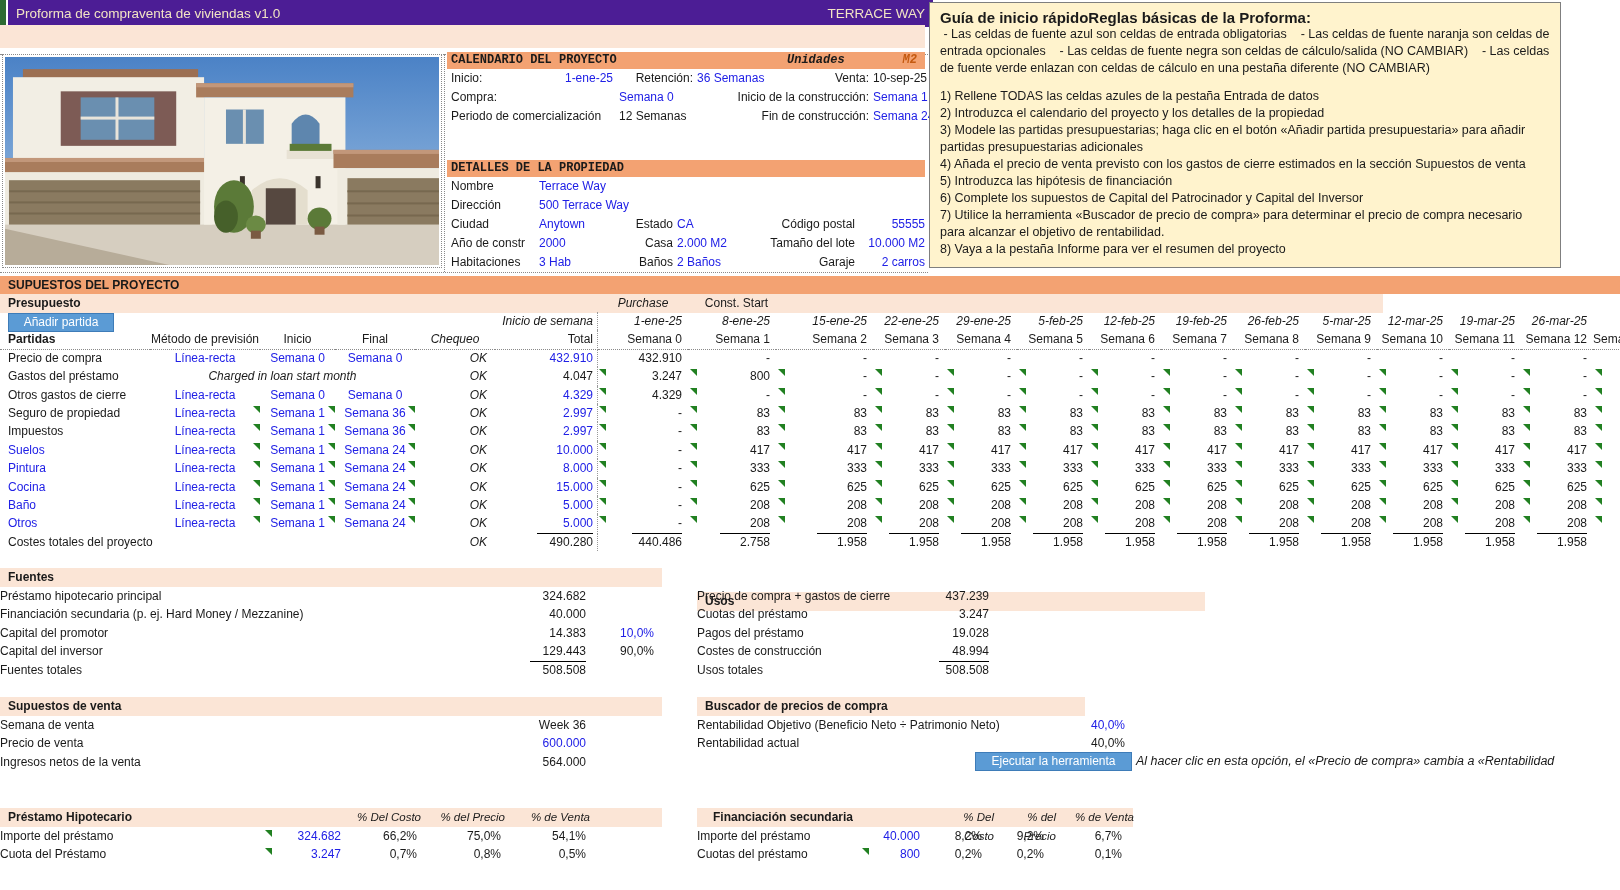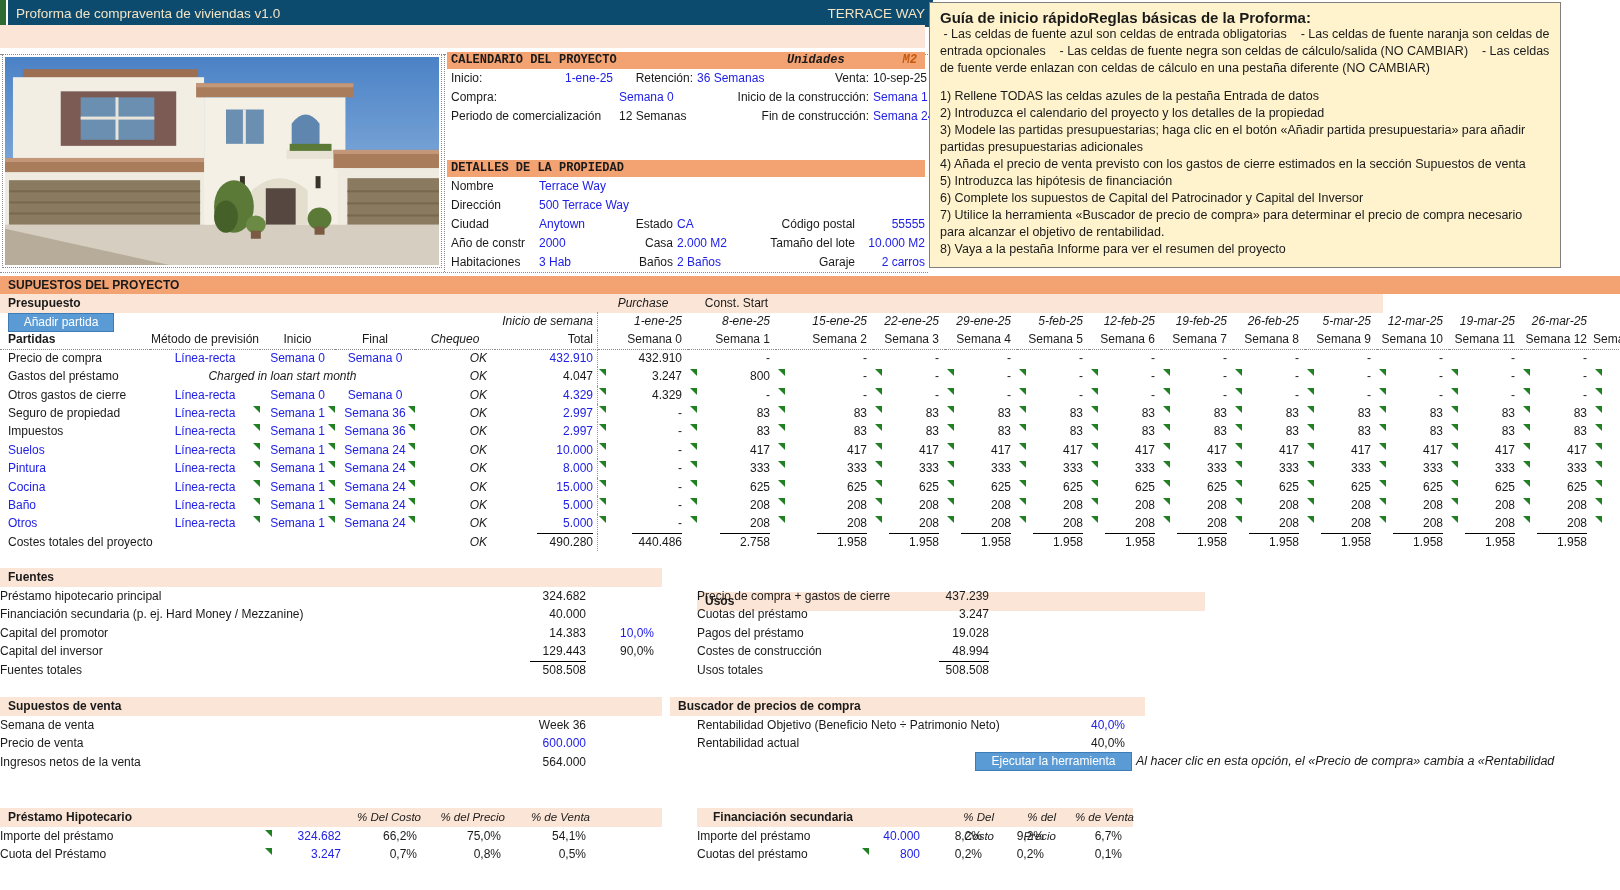--- a/index.html
+++ b/index.html
@@ -3,21 +3,21 @@
 <meta charset="utf-8">
 <style>
   html,body{margin:0;padding:0;background:#fff;}
   .sheet{position:relative;width:1620px;height:890px;overflow:hidden;background:#fff;
          font-family:"Liberation Sans",sans-serif;font-size:12px;color:#1a1a1a;}
   .abs{position:absolute;}
   .b{font-weight:bold;} .i{font-style:italic;} .r{text-align:right;} .c{text-align:center;}
   .blue{color:#2020E6;} .org{color:#C55A11;}
   
   .corner-mark{position:absolute;left:0;top:0;width:6px;height:25px;background:#2E6B33;}
-  .topbar{position:absolute;left:8px;top:0;width:909px;height:27px;background:#0c4a6e;color:#F2E4C4;
+  .topbar{position:absolute;left:8px;top:0;width:909px;height:27px;background:#4c1d95;color:#F2E4C4;
           display:flex;justify-content:space-between;align-items:center;padding:0 8px;font-size:13.5px;}
   .peachband{position:absolute;left:0;top:25px;width:925px;height:23px;background:#FBE5D6;}
   
   .dh{position:absolute;border-top:1px dotted #8a8a8a;height:0;}
   .dv{position:absolute;border-left:1px dotted #8a8a8a;width:0;}
   
   .photo-cell{position:absolute;left:2px;top:54px;width:440px;height:214px;border:1px dotted #8a8a8a;padding:2px;box-sizing:border-box;background:#fff;}
   .photo-cell svg{display:block;width:100%;height:100%;}
   
   .cal{position:absolute;left:447px;top:52px;width:478px;}
@@ -582,21 +582,21 @@
         <div>Precio de venta</div>
         <div class="r pr4 blue"><span class="val valT">600.000</span></div>
         <div class="r pr8"></div>
       </div>
       <div class="frow">
         <div>Ingresos netos de la venta</div>
         <div class="r pr4"><span class="val valT">564.000</span></div>
         <div class="r pr8"></div>
       </div>
     </div>
-  <div class="sec-head" style="left:670px;top:697px;width:475px;">Buscador de precios de compra</div>
+  <div class="sec-head" style="left:697px;top:697px;width:388px;">Buscador de precios de compra</div>
   <div class="rows" id="busc-rows" style="left:697px;top:716px;width:436px;">
       <div class="qrow">
         <div>Rentabilidad Objetivo (Beneficio Neto ÷ Patrimonio Neto)</div>
         <div class="r pr4 blue">40,0%</div>
       </div>
       <div class="qrow">
         <div>Rentabilidad actual</div>
         <div class="r pr4">40,0%</div>
       </div>
     </div>

